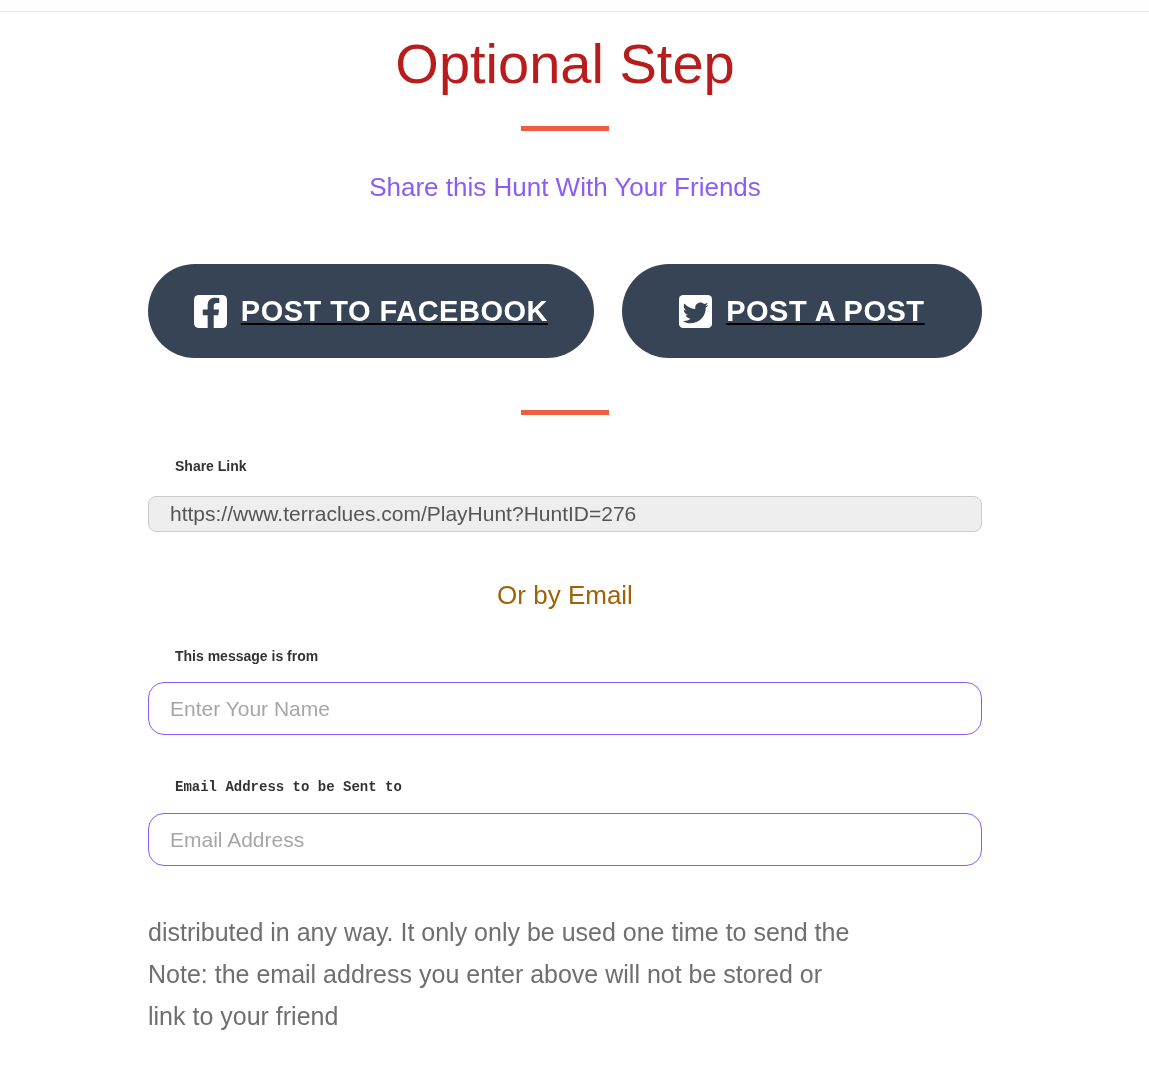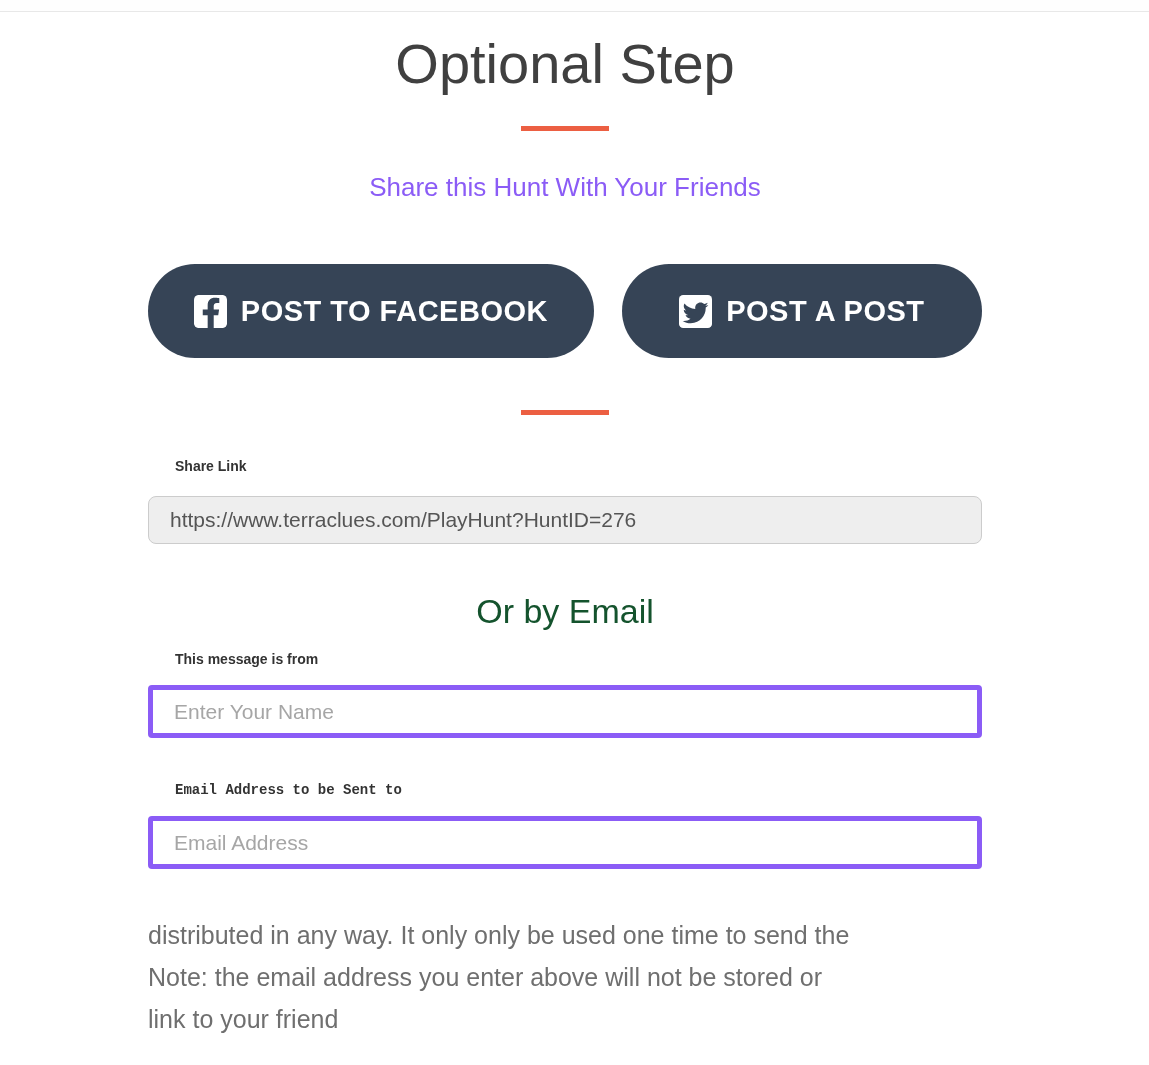--- a/index.html
+++ b/index.html
@@ -21,39 +21,40 @@
   }
   .container {
     width: 834px;
     margin-left: 148px;
   }
   .page-title {
     margin: 24px 0 0 0;
     text-align: center;
     font-size: 56px;
     font-weight: 300;
-    color: #404040;
+    color: #b91c1c;
     line-height: 1.0;
   }
   .accent-divider {
     width: 88px;
     height: 5px;
     margin: 34px auto 0 auto;
     background: #ec5f42;
   }
   .subtitle {
     margin-top: 41px;
     text-align: center;
     font-size: 26px;
     color: #8b5cf6;
   }
   .btn-row {
     margin-top: 61px;
     display: flex;
     gap: 28px;
+    text-decoration: underline;
   }
   .share-btn {
     height: 94px;
     border: none;
     border-radius: 47px;
     background: #364456;
     color: #ffffff;
     font-family: "Liberation Sans", sans-serif;
     font-size: 29px;
     font-weight: bold;
@@ -71,50 +72,50 @@
     margin-right: 14px;
     flex: 0 0 auto;
   }
   .divider-2 { margin-top: 52px; }
   .field-label {
     margin: 43px 0 0 27px;
     font-size: 14px;
     font-weight: bold;
     color: #333333;
   }
-  .field-label-tight { margin-top: 20px; }
+  .field-label-tight { margin-top: 37px; }
   .field-label-mid   { margin-top: 44px; font-family: Liberation Mono, monospace; }
   .share-input {
     display: block;
     width: 100%;
-    height: 48px;
+    height: 36px;
     margin-top: 22px;
     padding: 0 21px;
     background: #eeeeee;
     border: 1px solid #cccccc;
     border-radius: 8px;
     font-family: "Liberation Sans", sans-serif;
     font-size: 21px;
     color: #555555;
   }
   .section-heading {
     margin-top: 48px;
     text-align: center;
-    font-size: 34px;
-    color: #14532d;
+    font-size: 26px;
+    color: #a16207;
   }
   .text-input {
     display: block;
     width: 100%;
     height: 53px;
     margin-top: 18px;
     padding: 0 21px;
     background: #ffffff;
-    border: 5px solid #8b5cf6;
-    border-radius: 4px;
+    border: 1px solid #8b5cf6;
+    border-radius: 16px;
     font-family: "Liberation Sans", sans-serif;
     font-size: 21px;
     color: #444444;
     outline: none;
   }
   .text-input::placeholder,
   .share-input::placeholder { color: #a6a6a6; opacity: 1; }
   .note {
     margin-top: 45px;
     font-size: 25px;

